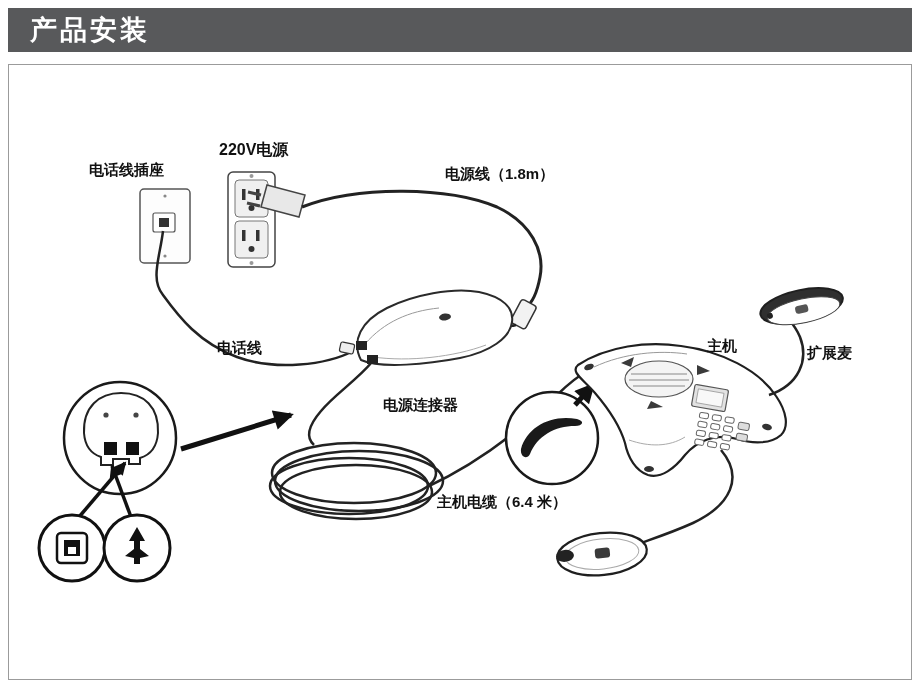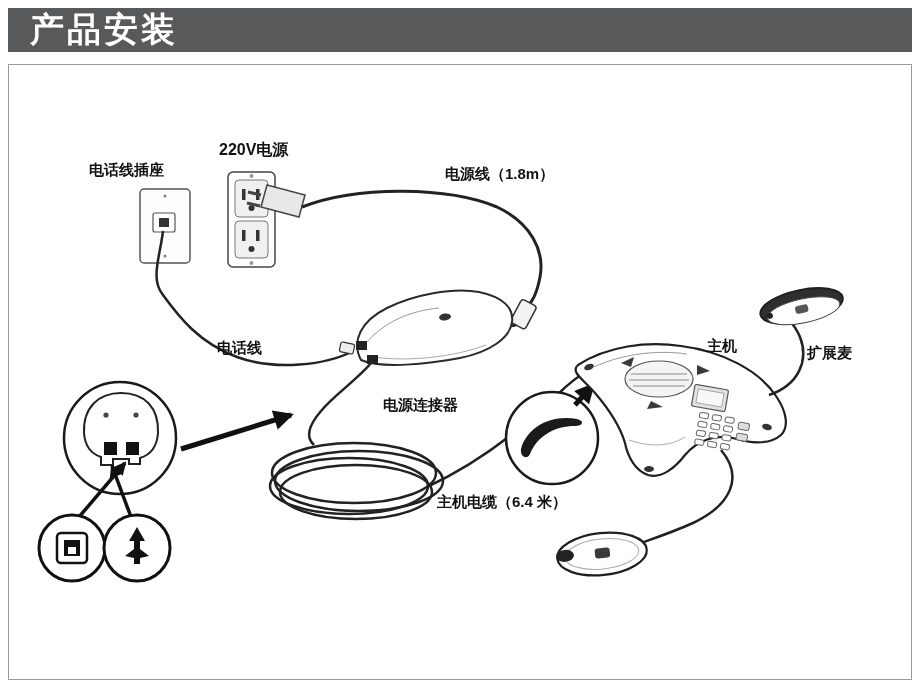--- a/index.html
+++ b/index.html
@@ -1,20 +1,20 @@
 <!DOCTYPE html>
 <html><head>
 <meta charset="utf-8">
 <style>
   html,body{margin:0;padding:0;background:#ffffff;}
   .page{position:relative;width:920px;height:686px;background:#ffffff;
         font-family:"Liberation Sans",sans-serif;overflow:hidden;}
   .header{position:absolute;left:8px;top:8px;width:904px;height:44px;
           background:#58595b;color:#ffffff;display:flex;align-items:center;}
-  .header .title{font-size:34px;font-weight:bold;letter-spacing:3px;padding-left:22px;}
+  .header .title{font-size:27px;font-weight:bold;letter-spacing:3px;padding-left:22px;}
   .content{position:absolute;left:8px;top:64px;width:902px;height:614px;
            border:1px solid #9b9b9b;background:#ffffff;}
   svg{display:block;}
   svg text{font-family:"Liberation Sans","DejaVu Sans",sans-serif;font-weight:700;fill:#111;font-size:15px;}
   text.big{font-size:16px;}
 </style>
 </head>
 <body>
 
 <div class="page">

